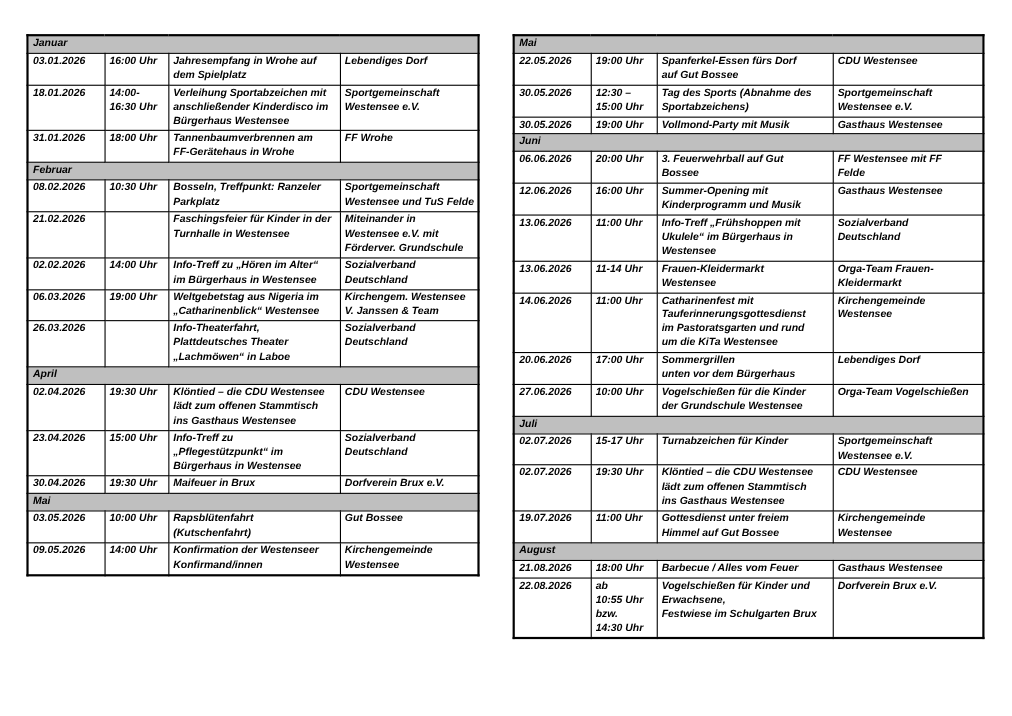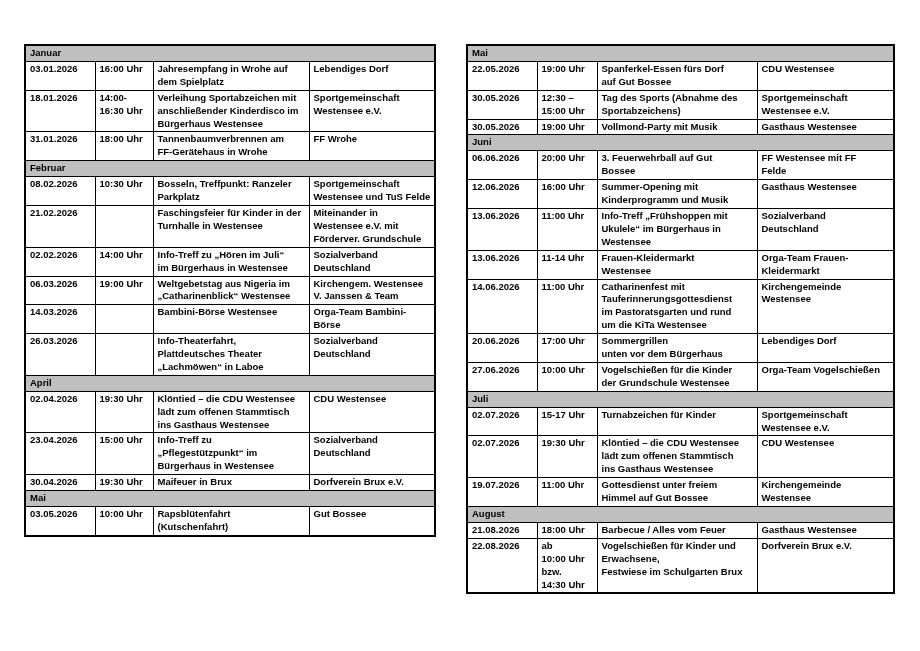--- a/index.html
+++ b/index.html
@@ -10,27 +10,28 @@
     color: #000000;
     overflow: hidden;
   }
   .page {
     position: relative;
     width: 920px; height: 651px;
     background: #ffffff;
   }
   table.cal-table {
     position: absolute;
-    top: 44px;
+    top: 31px;
     border-collapse: collapse;
     table-layout: fixed;
     font-weight: bold;
     font-size: 9.5px;
     color: #000;
     border: 2px solid #000;
+    font-style: italic;
   }
   #table-left  { left: 24px;  width: 410px; }
   #table-right { left: 466px; width: 427px; }
   table.cal-table td {
     border: 1px solid #000;
     vertical-align: top;
     padding: 1px 3px 1px 4px;
     line-height: 12.9px;
     white-space: pre-line;
     overflow: hidden;
@@ -103,39 +104,32 @@
           <td class="col-time"></td>
           <td class="col-description">Faschingsfeier für Kinder in der
 Turnhalle in Westensee</td>
           <td class="col-organizer">Miteinander in
 Westensee e.V. mit
 Förderver. Grundschule</td>
         </tr>
         <tr>
           <td class="col-date">02.02.2026</td>
           <td class="col-time">14:00 Uhr</td>
-          <td class="col-description">Info-Treff zu „Hören im Juli“
+          <td class="col-description">Info-Treff zu „Hören im Alter“
 im Bürgerhaus in Westensee</td>
           <td class="col-organizer">Sozialverband
 Deutschland</td>
         </tr>
         <tr>
           <td class="col-date">06.03.2026</td>
           <td class="col-time">19:00 Uhr</td>
           <td class="col-description">Weltgebetstag aus Nigeria im
 „Catharinenblick“ Westensee</td>
           <td class="col-organizer">Kirchengem. Westensee
 V. Janssen &amp; Team</td>
-        </tr>
-        <tr>
-          <td class="col-date">14.03.2026</td>
-          <td class="col-time"></td>
-          <td class="col-description">Bambini-Börse Westensee</td>
-          <td class="col-organizer">Orga-Team Bambini-
-Börse</td>
         </tr>
         <tr>
           <td class="col-date">26.03.2026</td>
           <td class="col-time"></td>
           <td class="col-description">Info-Theaterfahrt,
 Plattdeutsches Theater
 „Lachmöwen“ in Laboe</td>
           <td class="col-organizer">Sozialverband
 Deutschland</td>
         </tr>
@@ -167,20 +161,28 @@
         </tr>
         <tr class="month-row">
           <td colspan="4">Mai</td>
         </tr>
         <tr>
           <td class="col-date">03.05.2026</td>
           <td class="col-time">10:00 Uhr</td>
           <td class="col-description">Rapsblütenfahrt
 (Kutschenfahrt)</td>
           <td class="col-organizer">Gut Bossee</td>
+        </tr>
+        <tr>
+          <td class="col-date">09.05.2026</td>
+          <td class="col-time">14:00 Uhr</td>
+          <td class="col-description">Konfirmation der Westenseer
+Konfirmand/innen</td>
+          <td class="col-organizer">Kirchengemeinde
+Westensee</td>
         </tr>
       </tbody>
   </table>
 
   <table class="cal-table" id="table-right">
     <colgroup>
       <col class="c-date">
         <col class="c-time">
         <col class="c-desc">
         <col class="c-org">
@@ -301,21 +303,21 @@
         </tr>
         <tr>
           <td class="col-date">21.08.2026</td>
           <td class="col-time">18:00 Uhr</td>
           <td class="col-description">Barbecue / Alles vom Feuer</td>
           <td class="col-organizer">Gasthaus Westensee</td>
         </tr>
         <tr>
           <td class="col-date">22.08.2026</td>
           <td class="col-time">ab
-10:00 Uhr
+10:55 Uhr
 bzw.
 14:30 Uhr</td>
           <td class="col-description">Vogelschießen für Kinder und
 Erwachsene,
 Festwiese im Schulgarten Brux</td>
           <td class="col-organizer">Dorfverein Brux e.V.</td>
         </tr>
       </tbody>
   </table>
 </div>

